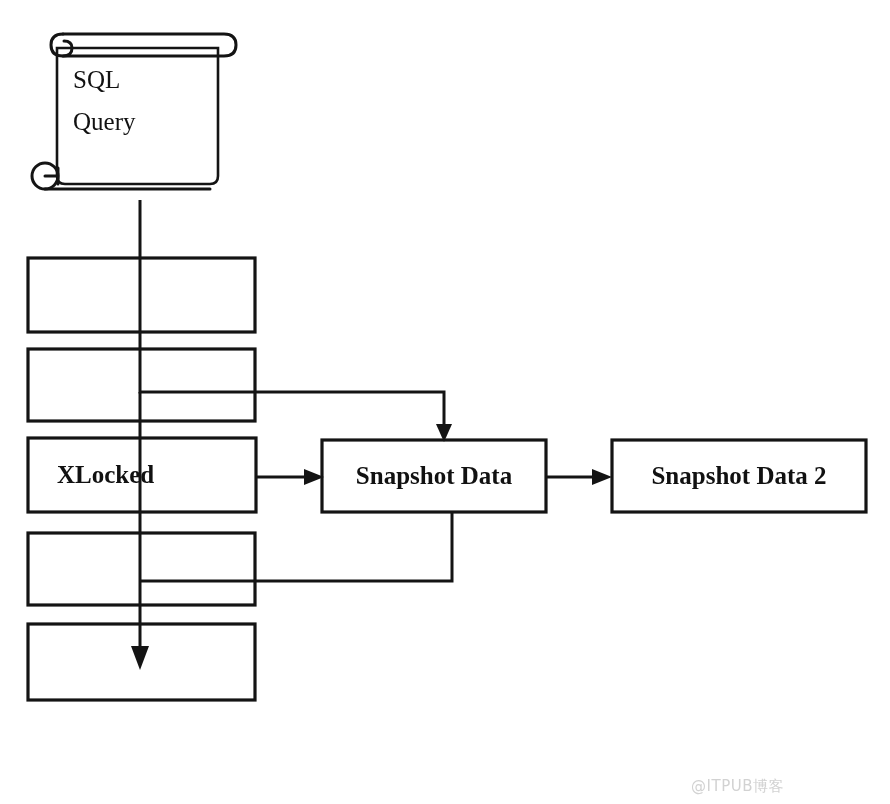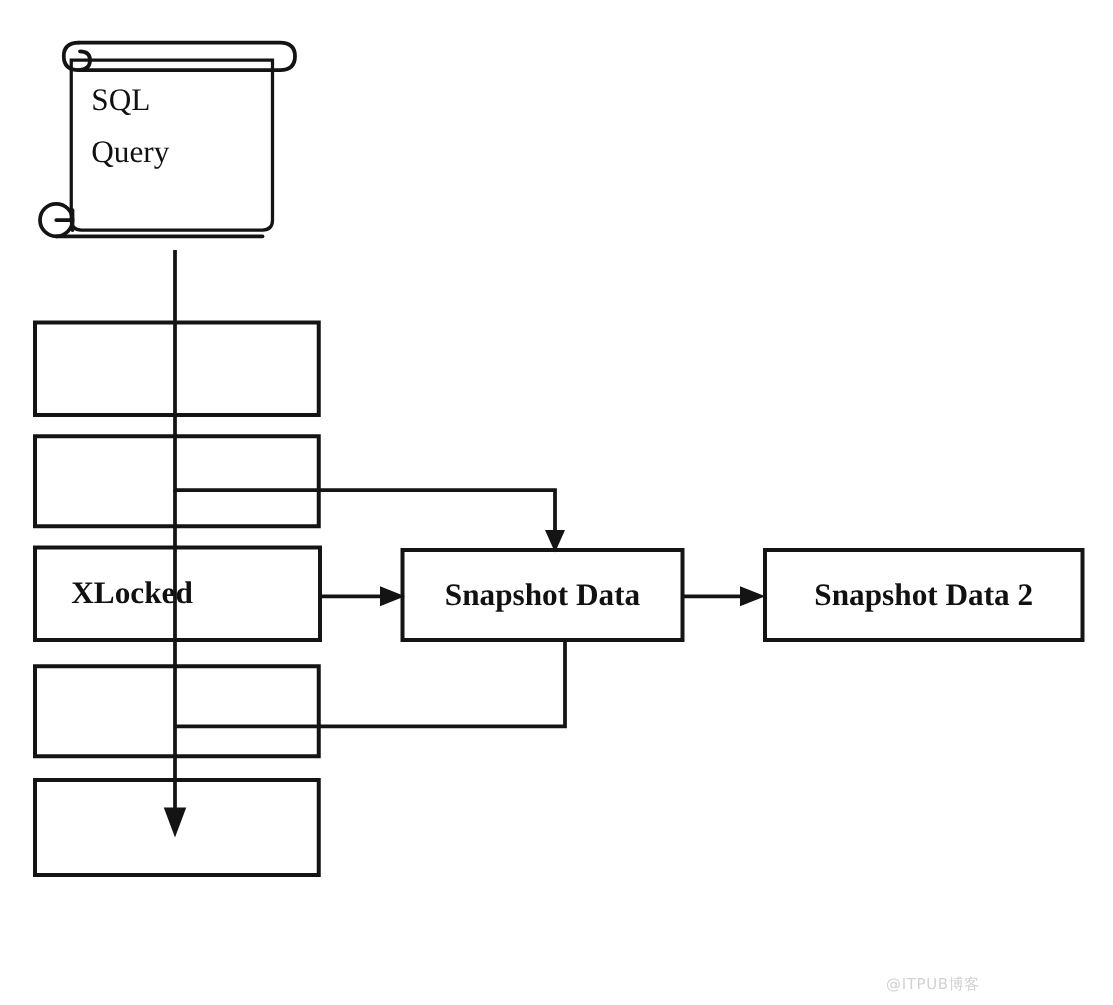--- a/index.html
+++ b/index.html
@@ -82,21 +82,21 @@
     font-weight: 700;
     color: #111111;
     letter-spacing: 1px;
     white-space: pre;
   }
   .watermark {
     position: absolute;
     right: 14px;
     bottom: 8px;
     font-family: "DejaVu Sans", "Liberation Sans", sans-serif;
-    font-size: 12px;
+    font-size: 15px;
     color: #d2d2d2;
     letter-spacing: 0.5px;
     user-select: none;
   }
 </style>
 </head>
 <body>
 
 <div id="figure-root">
 

